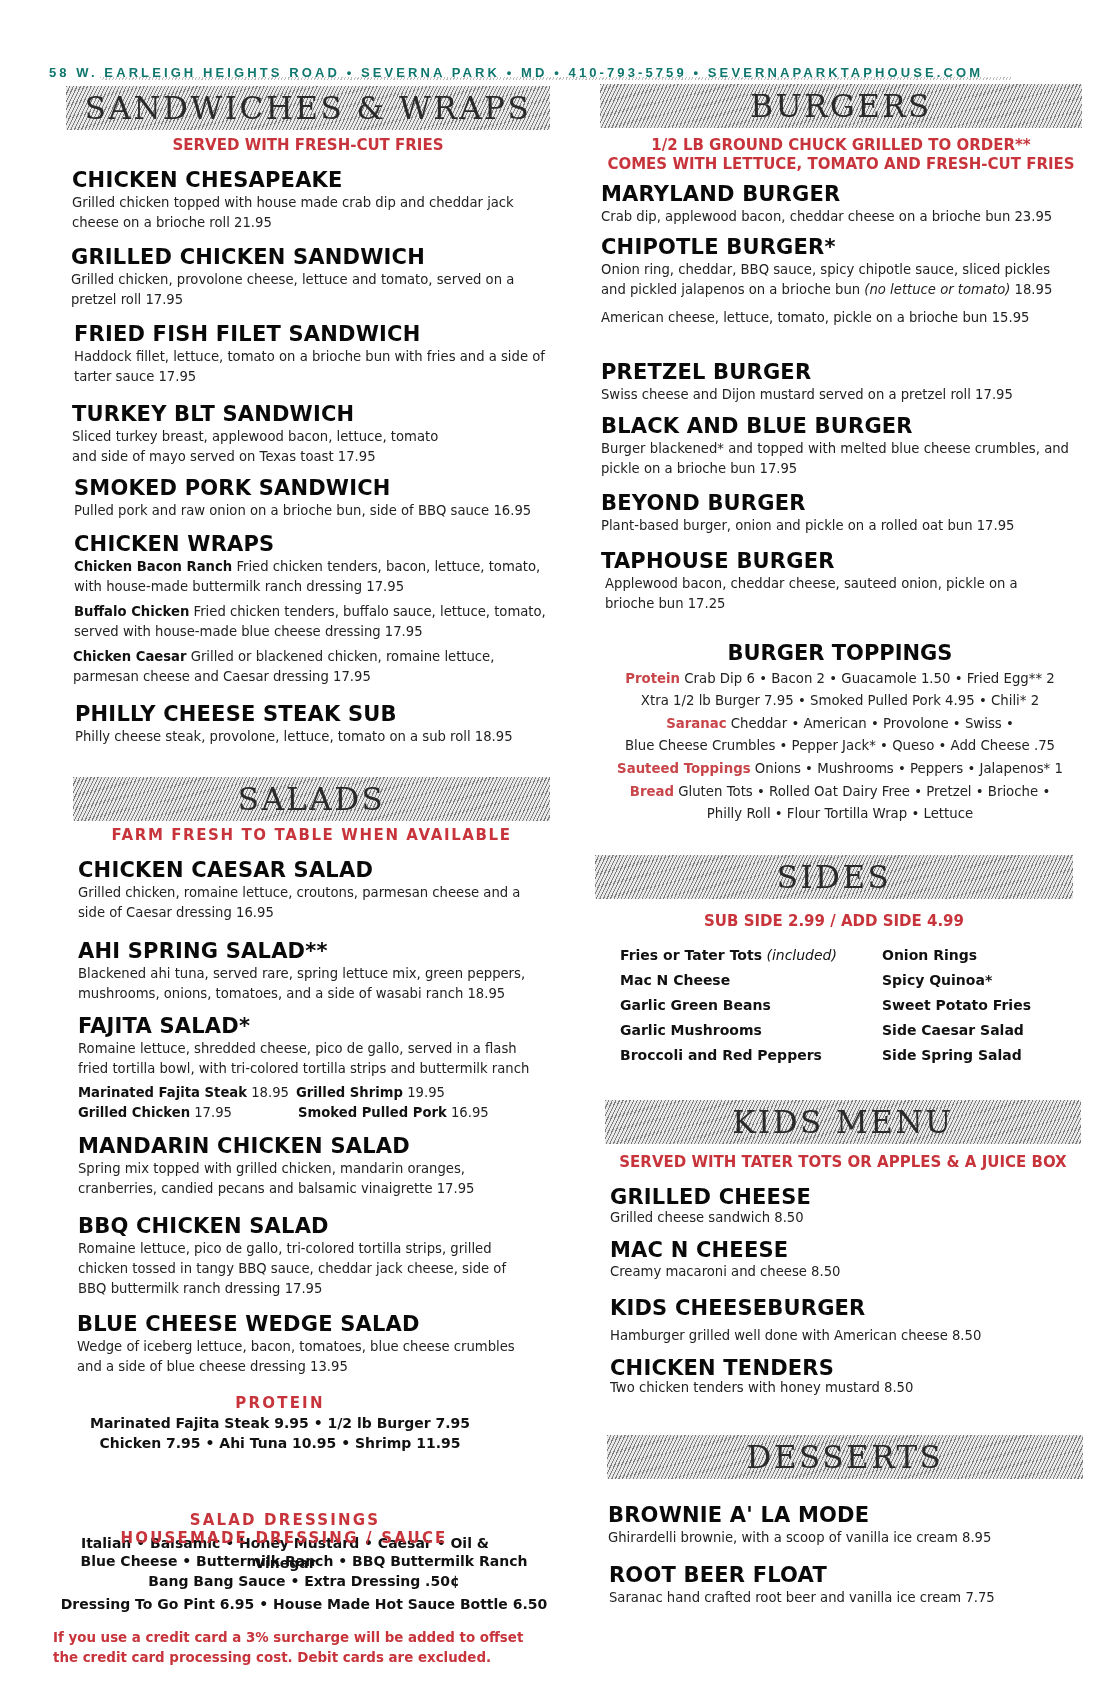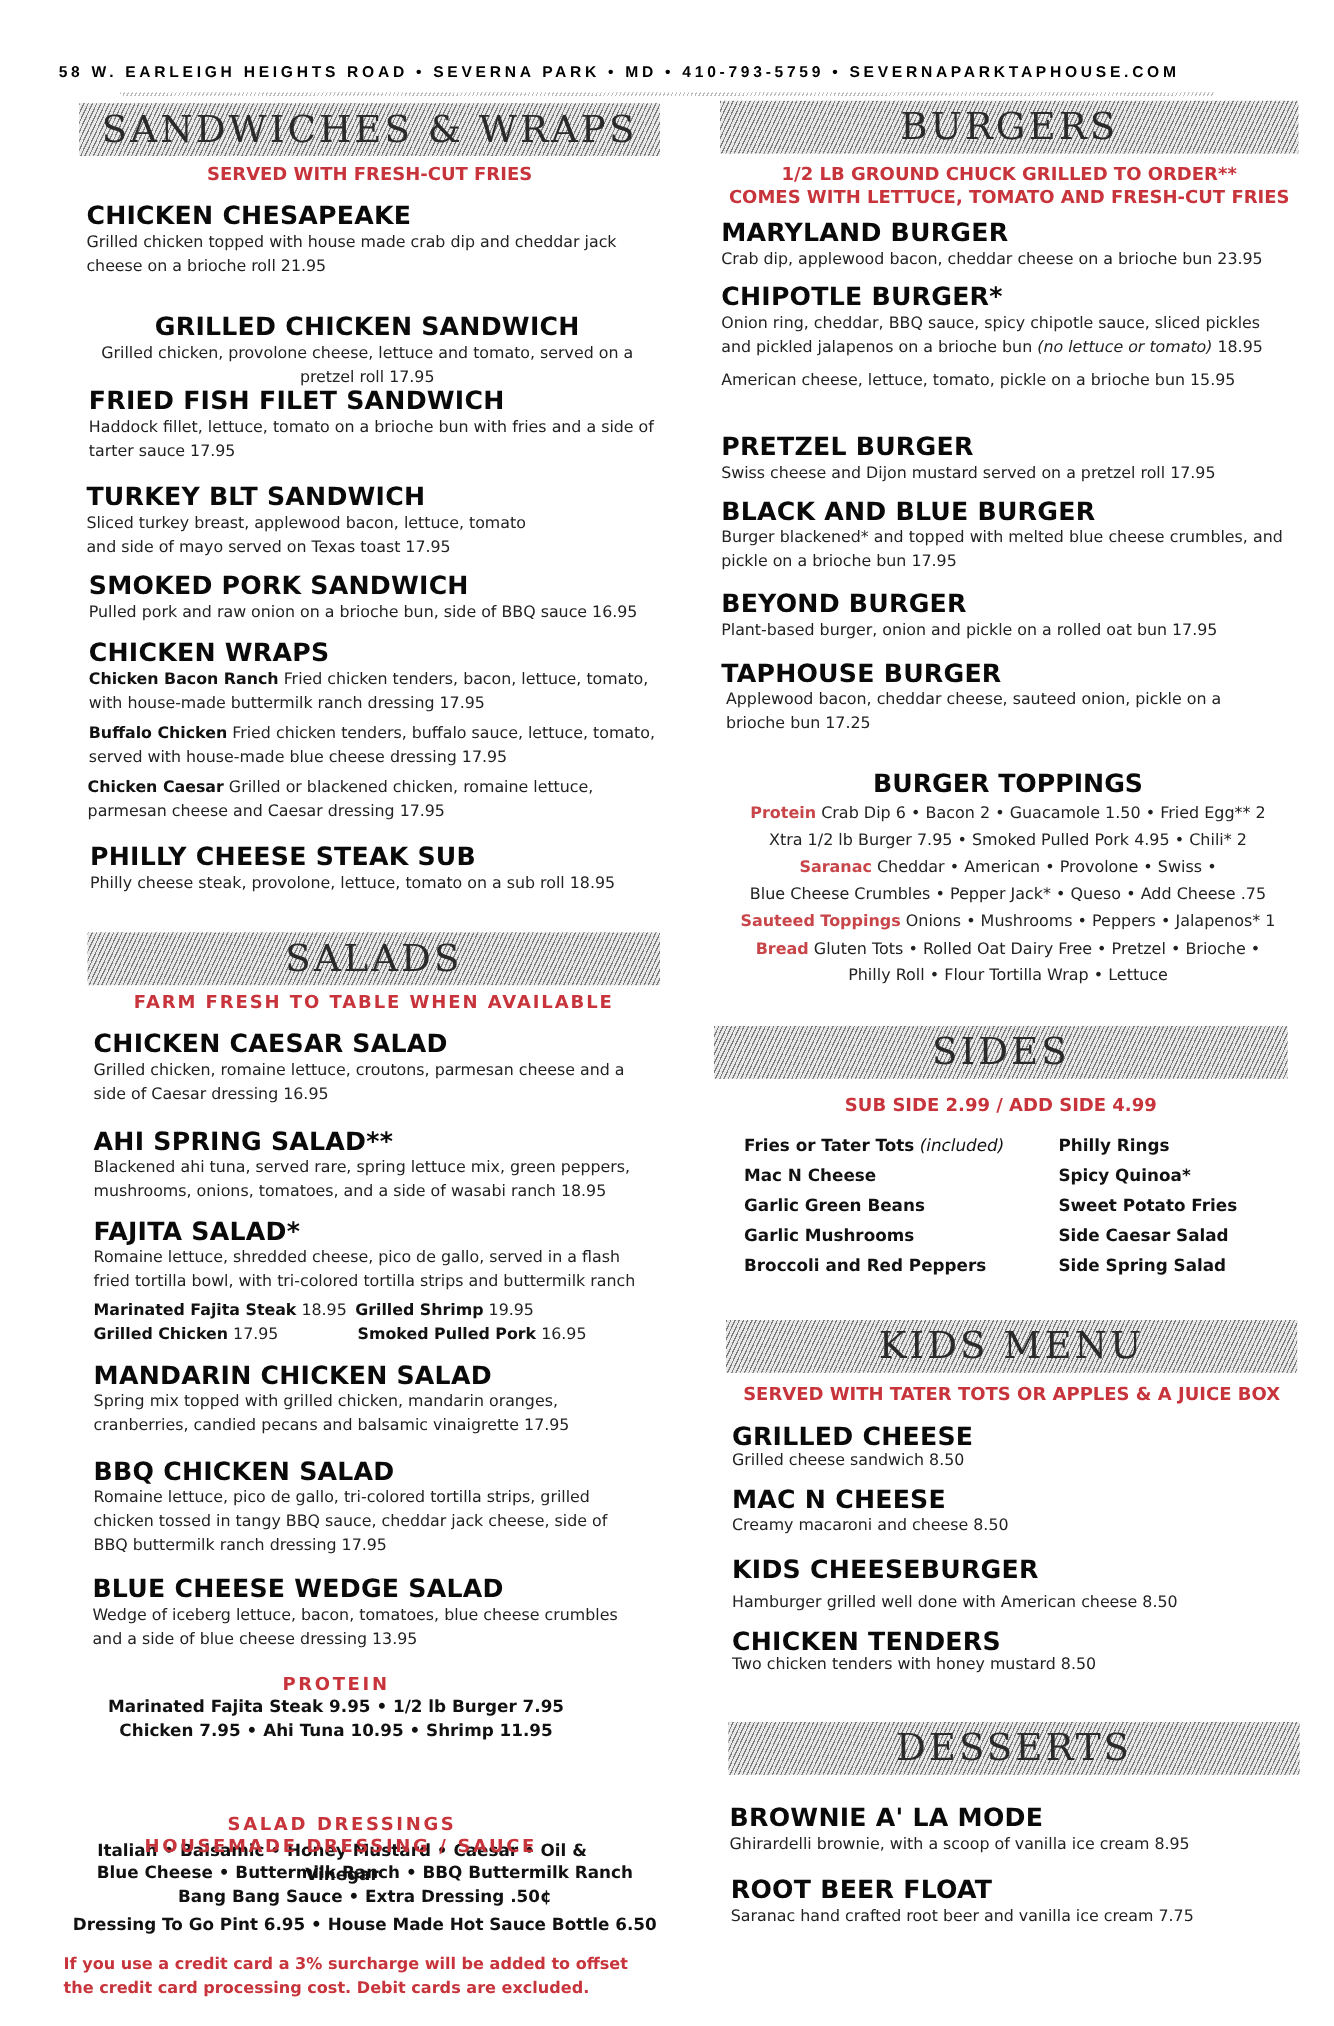--- a/index.html
+++ b/index.html
@@ -1,22 +1,22 @@
 <!DOCTYPE html>
 <html><head>
 <meta charset="utf-8">
 <style>
   * { box-sizing: border-box; margin: 0; padding: 0; }
   html, body { width: 1112px; height: 1688px; background: #ffffff; overflow: hidden; }
   body { position: relative; font-family: "DejaVu Sans", sans-serif; color: #111; }
 
   .address {
-    position: absolute; top: 52px; left: 0; width: 1032px; text-align: center;
+    position: absolute; top: 65px; left: 0; width: 1032px; text-align: center;
     font-family: "Liberation Sans", sans-serif; font-weight: bold; font-size: 13px;
-    letter-spacing: 3.1px; color: #000000;
+    letter-spacing: 3.1px; color: #0f766e;
   }
   .rule {
     position: absolute; top: 77px; left: 100px; width: 912px; height: 3px;
     background: repeating-linear-gradient(115deg, #bbb 0 1px, #fff 1px 3px);
   }
 
   .banner {
     position: absolute; height: 44px;
     background: repeating-linear-gradient(115deg, #7d7d7d 0px, #7d7d7d 1px, #e9e9e9 1px, #e9e9e9 3.2px);
     display: flex; align-items: center; justify-content: center;
@@ -75,21 +75,21 @@
 
 <div class="banner" style="left:66px; top:86px; width:484px;">
   <span style="font-size:31px;">SANDWICHES &amp; WRAPS</span>
 </div>
 <div class="sub-red" style="left:66px; top:136px; width:484px;">SERVED WITH FRESH-CUT FRIES</div>
 
 <div class="item" style="left:72px; top:168px; width:470px;">
   <div class="name">CHICKEN CHESAPEAKE</div>
   <div class="desc">Grilled chicken topped with house made crab dip and cheddar jack cheese on a brioche roll 21.95</div>
 </div>
-<div class="item" style="left:71px; top:260px; width:470px;text-align:center;">
+<div class="item" style="left:71px; top:245px; width:470px;">
   <div class="name">GRILLED CHICKEN SANDWICH</div>
   <div class="desc">Grilled chicken, provolone cheese, lettuce and tomato, served on a pretzel roll 17.95</div>
 </div>
 <div class="item" style="left:74px; top:322px; width:475px;">
   <div class="name">FRIED FISH FILET SANDWICH</div>
   <div class="desc">Haddock fillet, lettuce, tomato on a brioche bun with fries and a side of tarter sauce  17.95</div>
 </div>
 <div class="item" style="left:72px; top:402px; width:475px;">
   <div class="name">TURKEY BLT SANDWICH</div>
   <div class="desc">Sliced turkey breast, applewood bacon, lettuce, tomato</div>
@@ -231,21 +231,21 @@
     <div class="row">Philly Roll • Flour Tortilla Wrap • Lettuce</div>
   </div>
 </div>
 
 <div class="banner" style="left:595px; top:855px; width:478px;">
   <span>SIDES</span>
 </div>
 <div class="sub-red" style="left:595px; top:912px; width:478px;">SUB SIDE 2.99 / ADD SIDE  4.99</div>
 <div class="sides-grid">
   <div><span>Fries or Tater Tots</span><i> (included)</i></div>
-  <div>Philly Rings</div>
+  <div>Onion Rings</div>
   <div>Mac N Cheese</div>
   <div>Spicy Quinoa*</div>
   <div>Garlic Green Beans</div>
   <div>Sweet Potato Fries</div>
   <div>Garlic Mushrooms</div>
   <div>Side Caesar Salad</div>
   <div>Broccoli and Red Peppers</div>
   <div>Side Spring Salad</div>
 </div>
 

